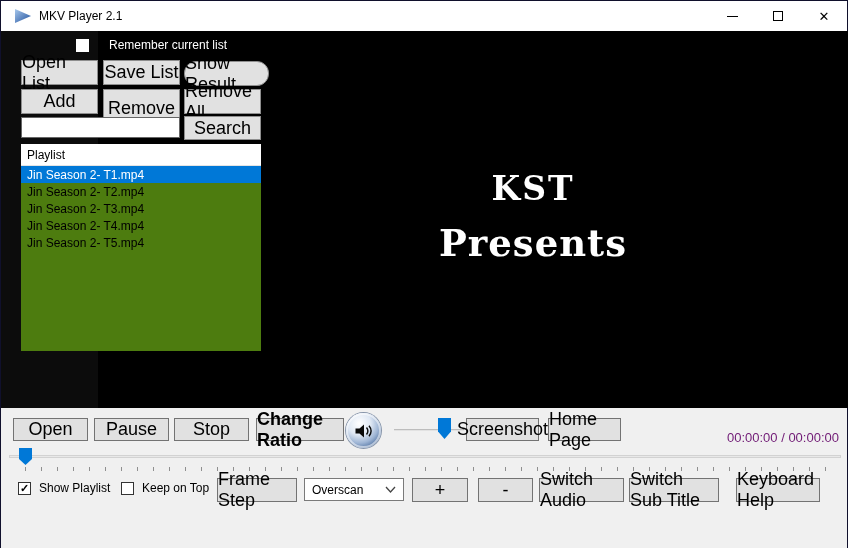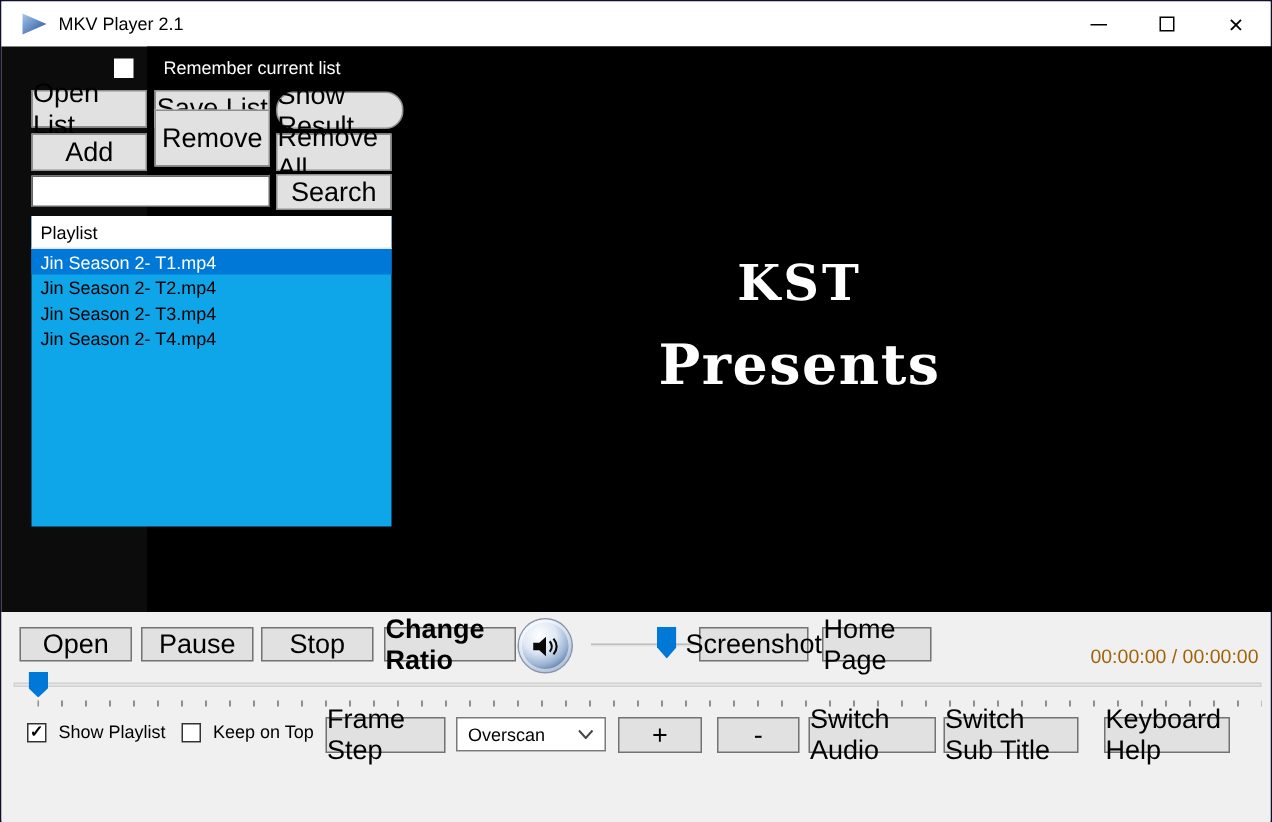--- a/index.html
+++ b/index.html
@@ -35,47 +35,47 @@
   #remember-row { left:75px; top:37px; color:#fff;gap:20px; }
   
   .btn { position:absolute; background:#e1e1e1; border:1px solid #8e8e8e;
          display:flex; align-items:center; justify-content:center;
          font-size:18px; color:#000; cursor:default; }
   
   #btn-openlist  { left:20px;  top:59px;  width:77px; height:25px; }
   #btn-savelist  { left:102px; top:59px;  width:77px; height:25px; }
   #btn-showresult{ left:183px; top:60px;  width:85px; height:25px;border-radius:12px; }
   #btn-add      { left:20px;  top:88px;  width:77px; height:25px; }
-  #btn-remove   { left:102px; top:72px;  width:77px; height:38px; }
+  #btn-remove   { left:102px; top:88px;  width:77px; height:38px; }
   #btn-removeall{ left:183px; top:88px;  width:77px; height:25px; }
   #search-input { position:absolute; left:20px; top:116px; width:159px; height:21px;
                   border:1px solid #666; background:#fff; font-size:12px; padding:0 4px; }
   #btn-search   { left:183px; top:115px; width:77px; height:24px; }
   
-  #playlist { position:absolute; left:20px; top:143px; width:240px; height:207px; background:#0ea5e9;text-align:right; }
+  #playlist { position:absolute; left:20px; top:143px; width:240px; height:207px; background:#4d7c0f;text-align:right; }
   #playlist-header { height:22px; background:#fff; border-bottom:1px solid #e4e4e4;
                      font-size:12px; color:#000; display:flex; align-items:center; padding-left:6px; }
   .playlist-item { height:17px; font-size:12px; color:#000; display:flex; align-items:center; padding-left:6px; cursor:default; }
   .playlist-item.selected { background:#0078d7; color:#fff; }
   
   #bottom-panel { position:absolute; left:0; top:407px; width:100%; height:141px; background:#f0f0f0; }
   #btn-open   { left:12px;  top:417px; width:75px; height:23px; }
   #btn-pause  { left:93px;  top:417px; width:75px; height:23px; }
   #btn-stop   { left:173px; top:417px; width:75px; height:23px; }
   #btn-ratio  { left:255px; top:417px; width:88px; height:23px;font-weight:bold; }
   #volume-btn { position:absolute; left:345px; top:412px; width:35px; height:35px; border-radius:50%;
                 background:radial-gradient(circle at 38% 30%, #ffffff 0%, #dfe8f4 35%, #9db4d4 60%, #46699a 82%, #2c4a78 100%);
                 box-shadow:0 0 0 1px #8795aa, inset 0 0 0 2px rgba(255,255,255,.55);
                 display:flex; align-items:center; justify-content:center; cursor:default; }
   #vol-track { position:absolute; left:393px; top:428px; width:70px; height:2px; background:#e2e2e2; border-top:1px solid #bdbdbd; }
   .slider-thumb { position:absolute; background:#0078d7; clip-path:polygon(0 0,100% 0,100% 64%,50% 100%,0 64%); cursor:default; }
   #vol-thumb  { left:437px; top:417px; width:13px; height:21px; }
   #btn-shot   { left:465px; top:417px; width:73px; height:23px; }
   #btn-home   { left:547px; top:417px; width:73px; height:23px; }
-  #time-display { position:absolute; right:8px; top:429px; font-size:13px; color:#a16207; }
+  #time-display { position:absolute; right:8px; top:429px; font-size:13px; color:#701a75; }
   
   #seek-track { position:absolute; left:8px; top:454px; width:832px; height:3px; background:#e8e8e8; border:1px solid #d2d2d2; }
   #seek-thumb { left:18px; top:447px; width:13px; height:17px; }
   #seek-ticks { position:absolute; left:24px; top:466px; width:816px; height:4px;
                 background:repeating-linear-gradient(to right, #8f8f8f 0 1px, transparent 1px 16px); }
   
   #show-playlist-row { left:17px; top:480px; color:#000; }
   #keep-on-top-row   { left:120px; top:480px; color:#000; }
   .panel-btn { border:1px solid #737373; }
   #btn-framestep { left:216px; top:477px; width:80px; height:24px; }
@@ -137,20 +137,21 @@
   <div class="btn" id="btn-removeall">Remove All</div>
   <input id="search-input" value="" style="">
   <div class="btn" id="btn-search">Search</div>
 
   <div id="playlist">
     <div id="playlist-header">Playlist</div>
     <div class="playlist-item selected">Jin Season 2- T1.mp4</div>
     <div class="playlist-item">Jin Season 2- T2.mp4</div>
     <div class="playlist-item">Jin Season 2- T3.mp4</div>
     <div class="playlist-item">Jin Season 2- T4.mp4</div>
+    <div class="playlist-item">Jin Season 2- T5.mp4</div>
   </div>
 
   <div id="bottom-panel"></div>
 
   <div class="btn panel-btn" id="btn-open">Open</div>
   <div class="btn panel-btn" id="btn-pause">Pause</div>
   <div class="btn panel-btn" id="btn-stop">Stop</div>
   <div class="btn panel-btn" id="btn-ratio">Change Ratio</div>
 
   <div id="volume-btn">

